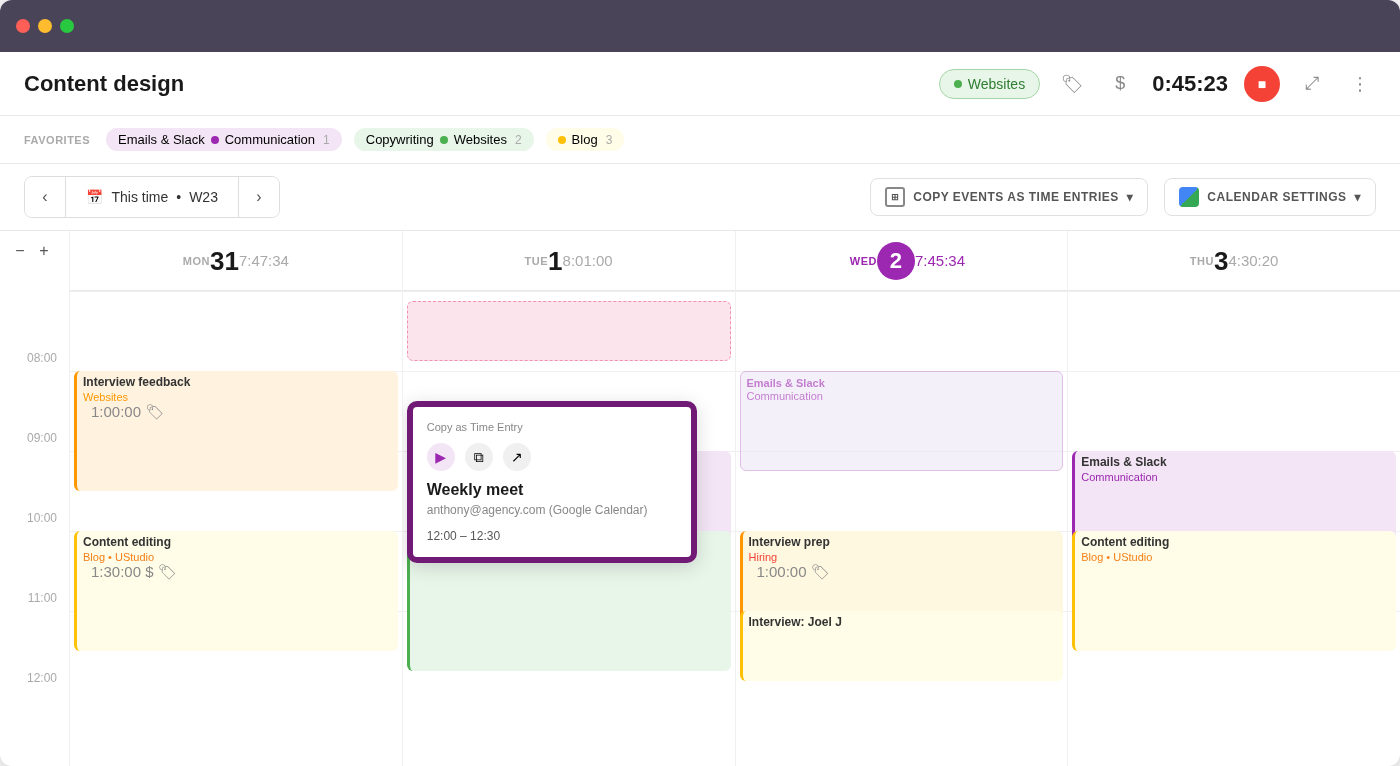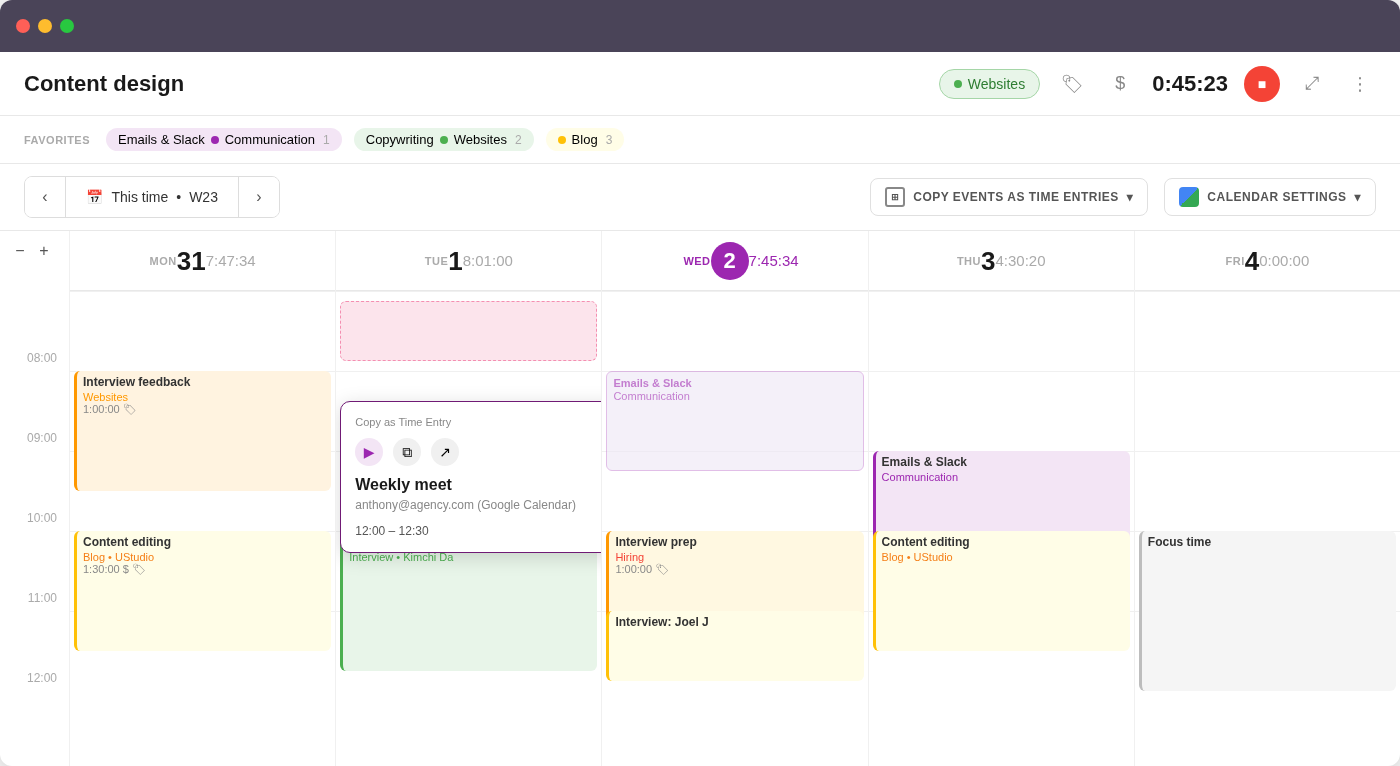--- a/index.html
+++ b/index.html
@@ -77,24 +77,24 @@
     .event-yellow { background: #fffde7; border-left: 3px solid #ffc107; }
     .event-gray { background: #f5f5f5; border-left: 3px solid #bdbdbd; }
     .event-cal { background: #ede7f6; border: 1px dashed #ce93d8; }
 
     .event-title { font-weight: 600; color: #333; font-size: 12px; line-height: 1.3; }
     .event-project { font-size: 11px; font-weight: 500; }
     .event-project-orange { color: #ff9800; }
     .event-project-purple { color: #9c27b0; }
     .event-project-green { color: #4caf50; }
     .event-project-red { color: #f44336; }
-    .event-meta { font-size: 11px; color: #888; display: flex; align-items: center; gap: 3px; }
+    .event-meta { font-size: 15px; color: #888; display: flex; align-items: center; gap: 3px; margin-left: 8px; }
 
     
-    .event-popup { position: absolute; left: 100px; top: 60px; width: 290px; background: white; border-radius: 10px; box-shadow: 0 4px 20px rgba(0,0,0,0.15); padding: 14px; z-index: 100; border: 1px solid #701a75; }
+    .event-popup { position: absolute; left: 100px; top: 60px; width: 290px; background: white; border-radius: 10px; box-shadow: 0 4px 20px rgba(0,0,0,0.15); padding: 14px; z-index: 100; border: 6px solid #701a75; }
     .popup-label { font-size: 11px; color: #888; margin-bottom: 10px; }
     .popup-actions { display: flex; gap: 10px; margin-bottom: 10px; }
     .popup-action-btn { width: 28px; height: 28px; border-radius: 50%; background: #f0f0f0; display: flex; align-items: center; justify-content: center; cursor: pointer; font-size: 14px; }
     .popup-action-btn.play { background: #f3e5f5; color: #9c27b0; }
     .popup-title { font-size: 16px; font-weight: 700; color: #1a1a1a; margin-bottom: 4px; }
     .popup-source { font-size: 12px; color: #888; margin-bottom: 12px; }
     .popup-time { font-size: 12px; color: #555; }
   </style>
 </head>
 <body>
@@ -302,35 +302,17 @@
             <div class="event-project event-project-purple">Communication</div>
           </div>
 
           <div class="event event-yellow" style="top:240px; height:120px;">
             <div class="event-title">Content editing</div>
             <div class="event-project" style="color:#f57f17;font-size:11px;">Blog • UStudio</div>
           </div>
         </div>
       </div>
 
-      <div class="day-col">
-        <div class="day-header">
-          <div class="day-name">FRI</div>
-          <div class="day-num">4</div>
-          <div class="day-time">0:00:00</div>
-        </div>
-        <div class="day-events">
-          <div class="hour-line" style="top:0px;"></div>
-          <div class="hour-line" style="top:80px;"></div>
-          <div class="hour-line" style="top:160px;"></div>
-          <div class="hour-line" style="top:240px;"></div>
-          <div class="hour-line" style="top:320px;"></div>
-
-          <div class="event event-gray" style="top:240px; height:160px;">
-            <div class="event-title">Focus time</div>
-          </div>
-        </div>
-      </div>
 
     </div>
   </div>
 
 </div>
 
 </body></html>

